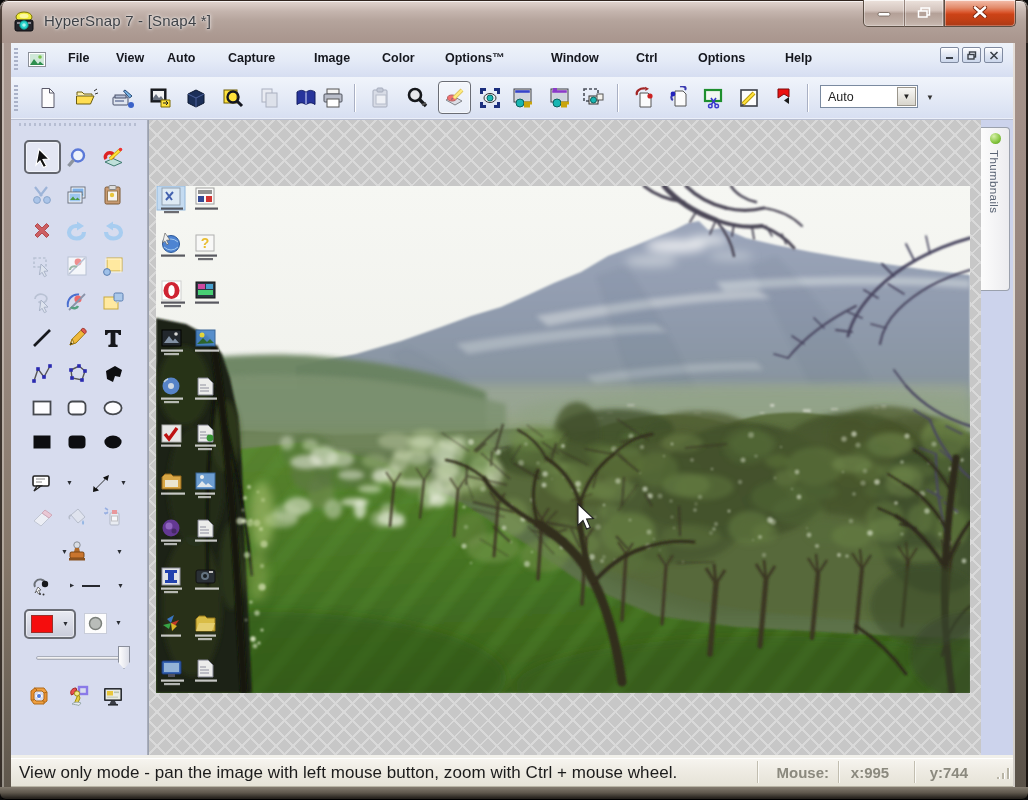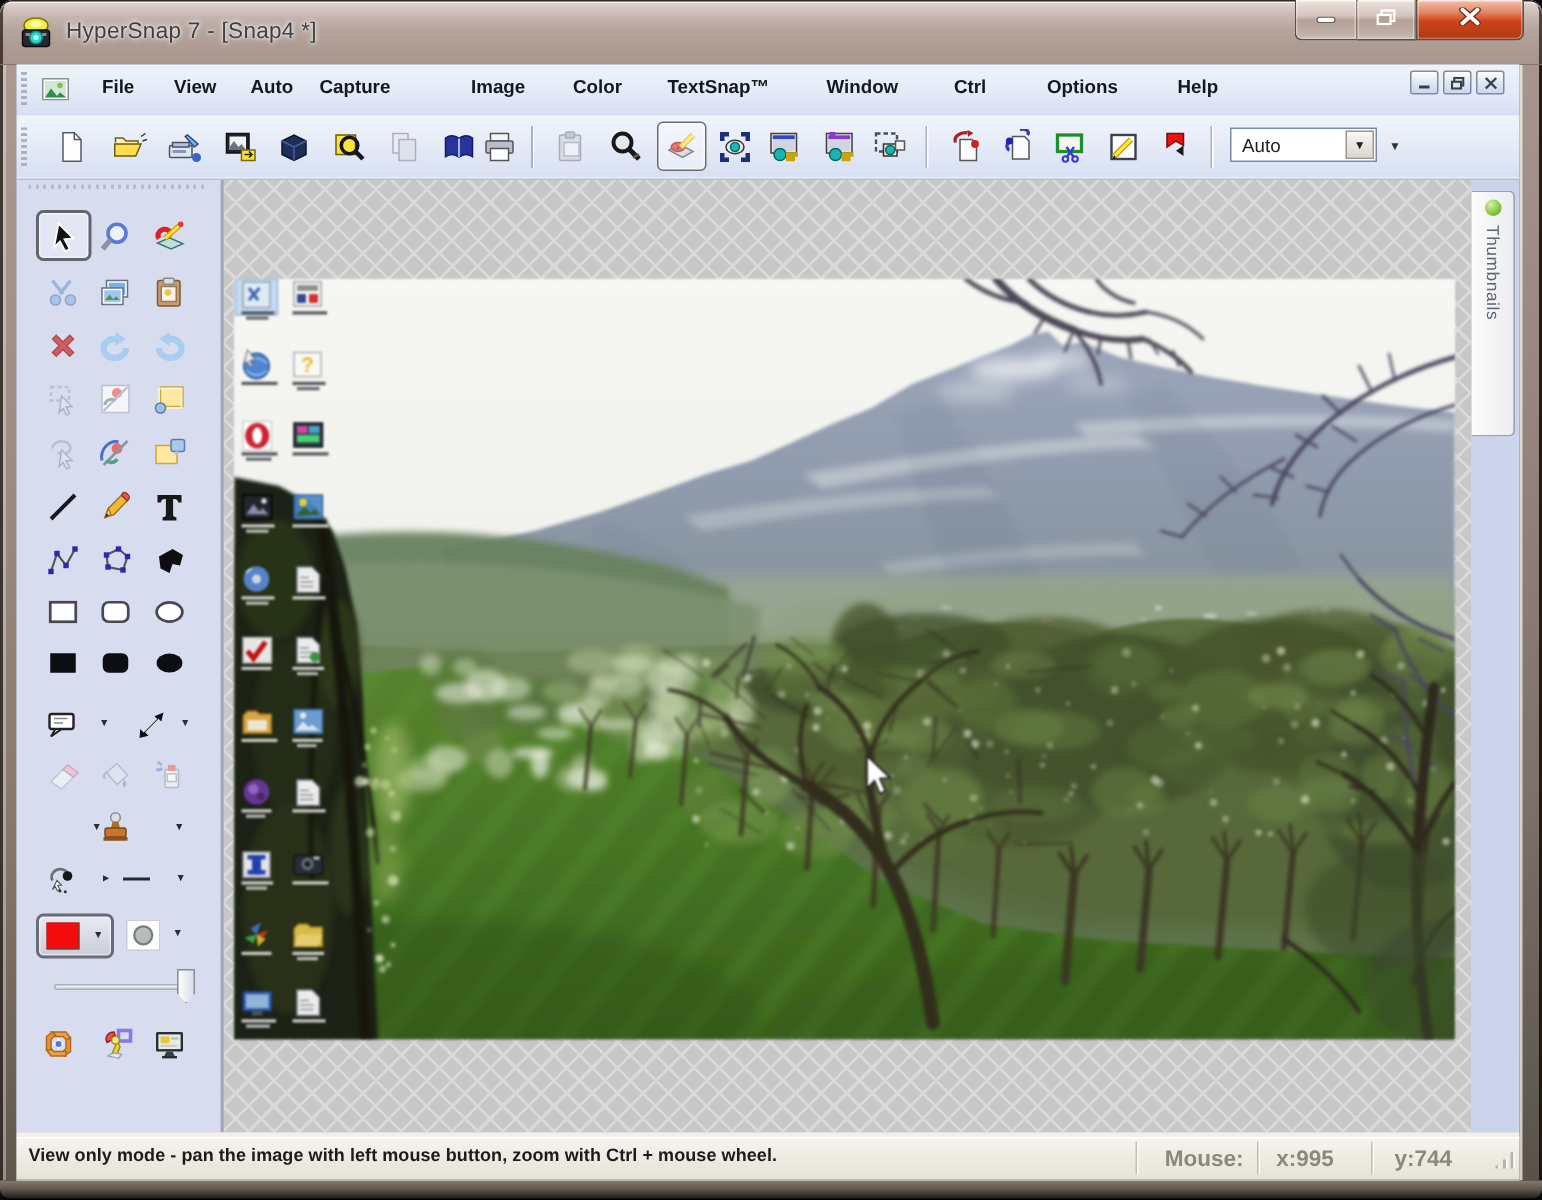--- a/index.html
+++ b/index.html
@@ -85,21 +85,21 @@
 #rstrip{position:absolute;left:970px;top:77px;width:32px;height:635px;background:#ccd3ec}
 #thumbtab{position:absolute;left:0px;top:7px;width:29px;height:164px;background:linear-gradient(90deg,#fcfcfc,#ececef);
  border:1px solid #9ba1ad;border-left:none;border-radius:0 4px 4px 0}
 #tgreen{position:absolute;left:9px;top:5px;width:11px;height:11px;border-radius:50%;
  background:radial-gradient(circle at 35% 30%,#d6f0a8,#84c43e 60%,#4e9418)}
 #ttext{position:absolute;left:7px;top:22px;font-size:11.5px;color:#5a6474;writing-mode:vertical-rl;letter-spacing:.4px}
 
 #bstrip{position:absolute;left:0;top:712px;width:1002px;height:3px;background:#f1f0ea}
 #status{position:absolute;left:0;top:715px;width:1002px;height:29px;
  background:linear-gradient(#f7f5f0 0,#efece4 40%,#e5e2d6 100%);box-shadow:inset 0 1px 0 #fff, inset 0 -1px 0 #b9b5a6}
-#stext{position:absolute;left:8px;top:5px;font-size:12px;letter-spacing:0.05px;font-weight:bold;color:#1b1b1b}
+#stext{position:absolute;left:8px;top:5px;font-size:17px;letter-spacing:0.05px;font-weight:normal;color:#1b1b1b}
 .ssep{position:absolute;top:3px;width:1px;height:22px;background:#c2beb0;box-shadow:1px 0 0 #fbfaf6}
 .slab{position:absolute;top:6px;font-size:15px;font-weight:bold;color:#8b897e}
 #sgrip{position:absolute;right:3px;top:6px;width:17px;height:17px}
 </style></head>
 <body>
 <div id="win">
  <div id="ftop"></div>
  <div id="fleft"></div>
     <div id="fright"></div>
     <div id="fbottom"></div>
@@ -137,24 +137,24 @@
         <div id="menugrip"></div>
         <div id="mdiicon"><svg width="18" height="15" viewBox="0 0 18 15">
             <rect x="0.5" y="0.5" width="17" height="14" fill="#fff" stroke="#8a8f98"></rect>
             <rect x="2" y="2" width="14" height="11" fill="#cfe8d8"></rect>
             <path d="M2 13l4-6 4 5 2-2.5 4 3.5z" fill="#2e8f4e"></path>
             <circle cx="12" cy="5" r="1.8" fill="#7ac14e"></circle>
           </svg></div>
         <span class="mi" style="left:57px">File</span>
         <span class="mi" style="left:105px">View</span>
         <span class="mi" style="left:156px">Auto</span>
-        <span class="mi" style="left:202px">Capture</span>
+        <span class="mi" style="left:217px">Capture</span>
         <span class="mi" style="left:303px">Image</span>
         <span class="mi" style="left:371px">Color</span>
-        <span class="mi" style="left:434px">TextSnap™</span>
+        <span class="mi" style="left:434px">Options™</span>
         <span class="mi" style="left:540px">Window</span>
         <span class="mi" style="left:625px">Ctrl</span>
         <span class="mi" style="left:687px">Options</span>
         <span class="mi" style="left:774px">Help</span>
 <div id="mdibtns">
           <span class="mdib">
             <svg width="10" height="9" viewBox="0 0 10 9">
               <rect x="1" y="6" width="7" height="2" fill="#3a4048"></rect>
             </svg>
           </span>

